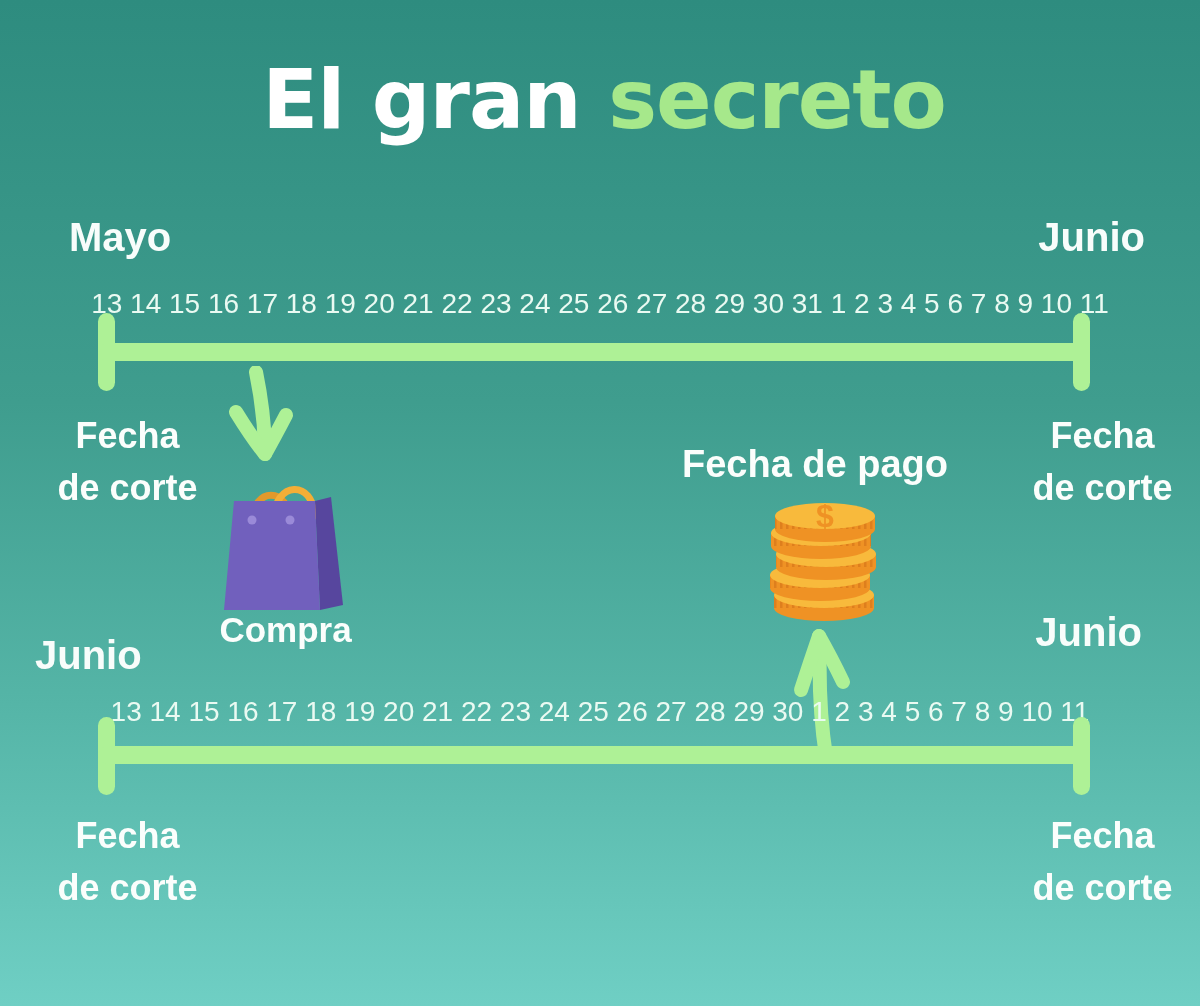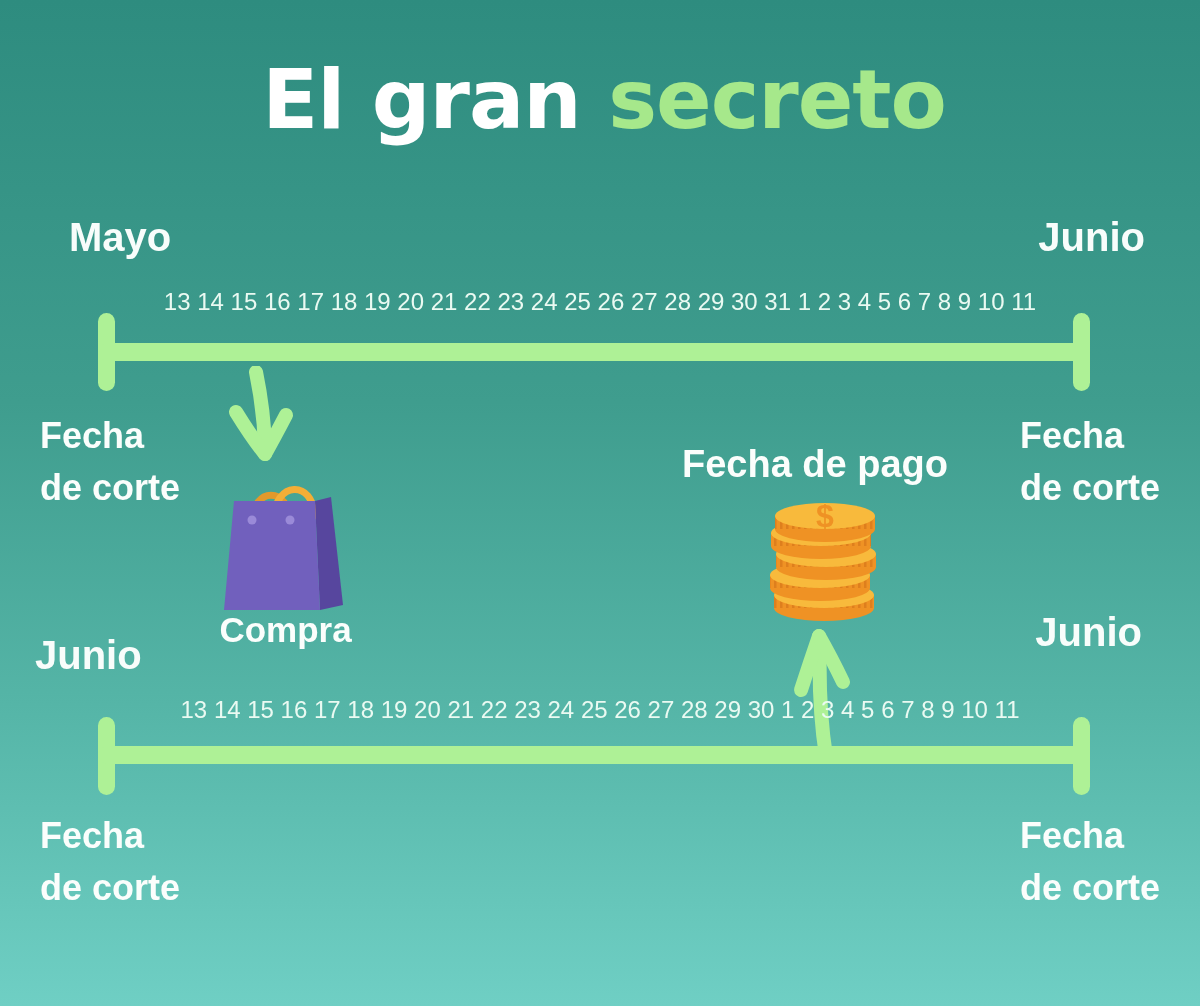--- a/index.html
+++ b/index.html
@@ -14,33 +14,33 @@
     top:52px; left:4px; width:1200px; text-align:center;
     font-family:"DejaVu Sans","Liberation Sans",sans-serif;
     font-weight:700; font-size:82px; letter-spacing:-1px; color:#ffffff;
   }
   .title .green { color:#a6e88b; }
   .month {
     font-size:40px; font-weight:700; color:#f8fdfb;
   }
   .dates-row {
     left:0; width:1200px; text-align:center;
-    font-size:24px; font-weight:400; color:#eafaf2; letter-spacing:0;
+    font-size:28px; font-weight:400; color:#eafaf2; letter-spacing:0;
     white-space:nowrap;
   }
   .tl-bar {
     height:18px; border-radius:10px; background:#aef196;
     left:98px; width:992px;
   }
   .tl-cap {
     width:17px; height:78px; border-radius:10px; background:#aef196;
   }
   .cutoff {
     font-size:36px; font-weight:700; color:#fbfefc;
-    text-align:left; line-height:52px;
+    text-align:center; line-height:52px;
   }
   .anno-label {
     font-size:35px; font-weight:700; color:#fbfefc; text-align:center;
   }
   .pay-label {
     font-size:38px; font-weight:700; color:#fbfefc; text-align:center;
   }
   svg { display:block; }
 </style>
 </head>

